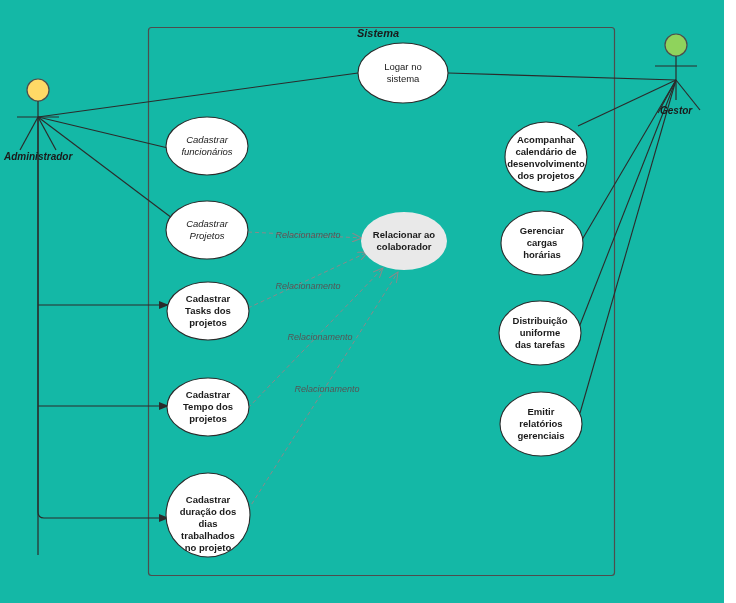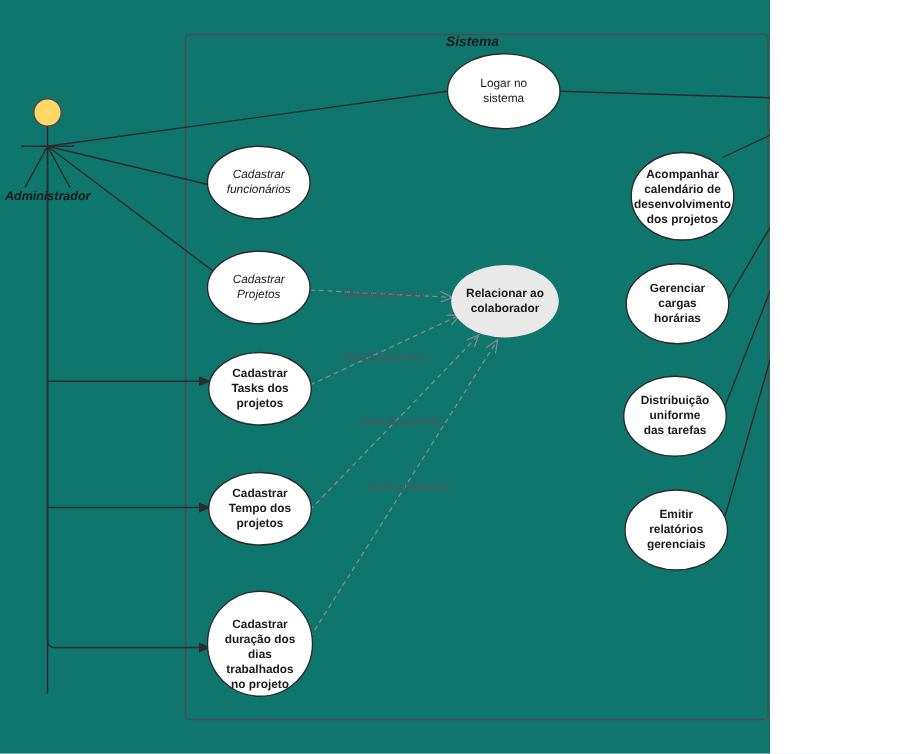--- a/index.html
+++ b/index.html
@@ -5,23 +5,23 @@
   html, body {
     margin: 0;
     padding: 0;
     background: #ffffff;
   }
   body {
     font-family: "Liberation Sans", sans-serif;
   }
   #diagram-root {
     position: relative;
-    width: 616px;
+    width: 724px;
     height: 603px;
-    background: #0f766e;
+    background: #14b8a6;
     overflow: hidden;
   }
   svg.canvas {
     position: absolute;
     left: 0;
     top: 0;
     width: 736px;
     height: 603px;
   }
   .uc-text {

